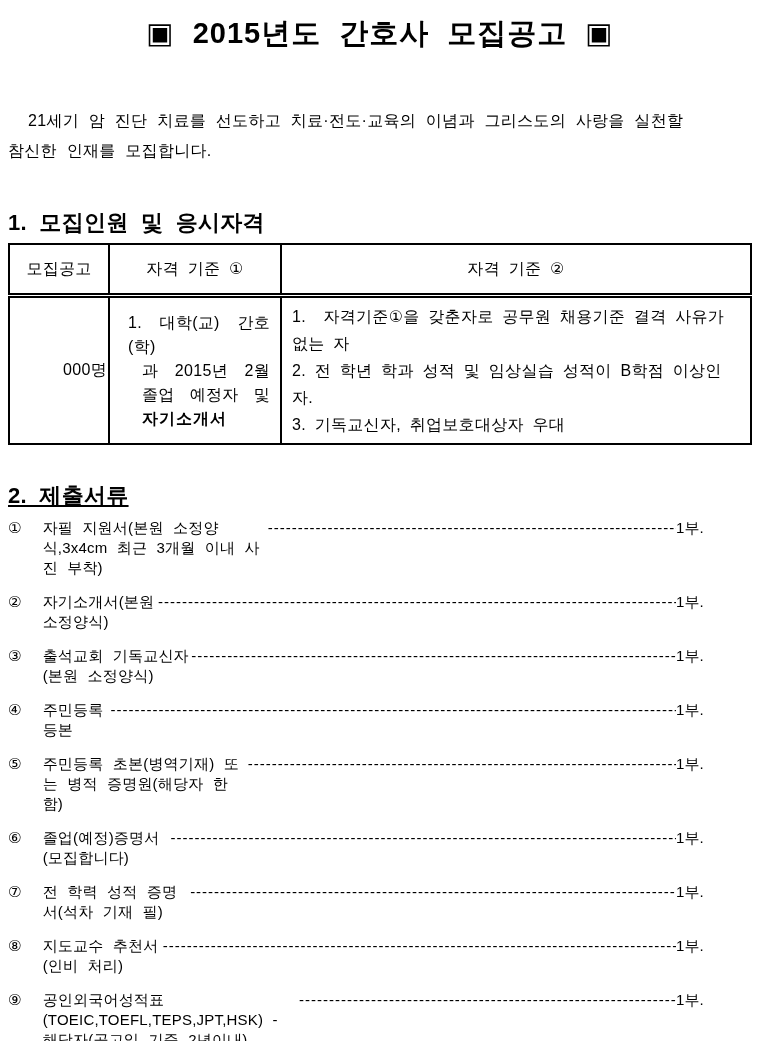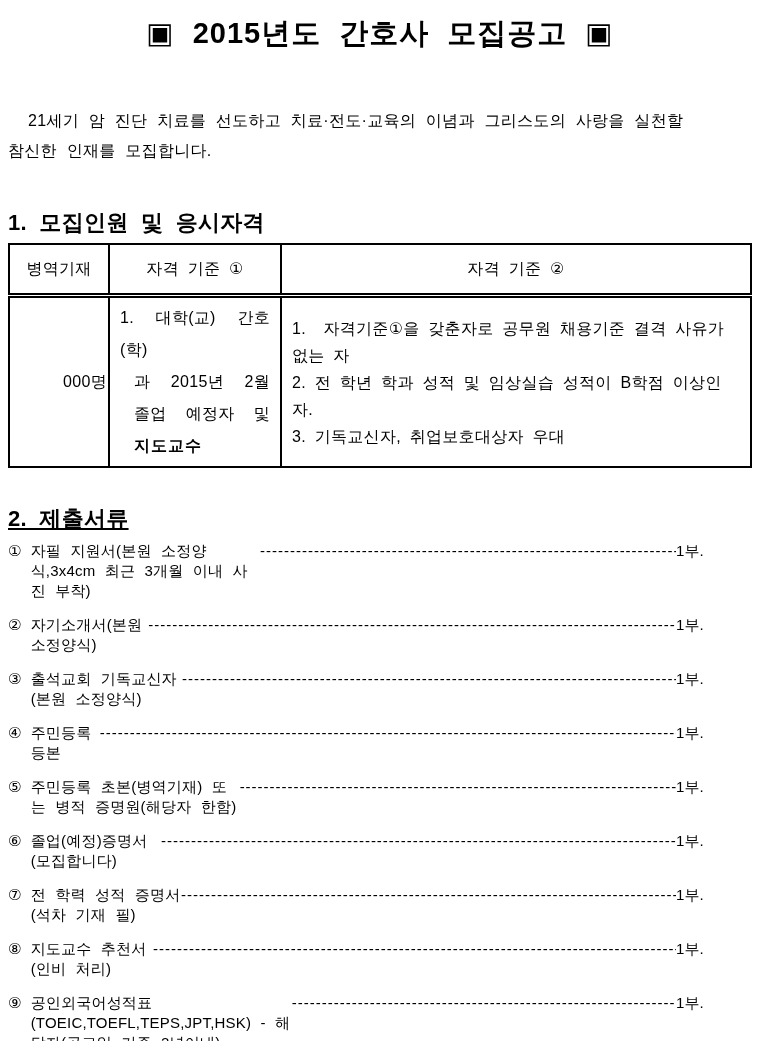--- a/index.html
+++ b/index.html
@@ -63,41 +63,41 @@
   table.recruit th {
     height: 46px;
     text-align: center;
     vertical-align: middle;
     border-bottom: 5px double #000;
   }
   table.recruit td { height: 137px; vertical-align: middle; }
   col.c1 { width: 100px; }
   col.c2 { width: 172px; }
   td.cell-count { text-align: right; }
-  td.cell-q1 { padding: 4px 10px 4px 10px; font-size: 15.5px; line-height: 32px; }
+  td.cell-q1 { padding: 4px 10px 4px 18px; font-size: 15.5px; line-height: 24px; }
   td.cell-q1 .tline { text-align: justify; text-align-last: justify; white-space: pre-wrap; }
   td.cell-q1 .indent { padding-left: 14px; }
   td.cell-q1 .bold { font-weight: bold; text-align: left; text-align-last: left; letter-spacing: 1px; }
   td.cell-q2 { padding: 4px 8px 4px 10px; font-size: 15.5px; line-height: 27px; }
   td.cell-q2 .tline { white-space: pre-wrap; }
 
   
   .doc-list { margin-top: 11px; padding-right: 48px; }
   .doc-row {
     display: flex;
     align-items: baseline;
     font-size: 15px;
     line-height: 20px;
     margin-bottom: 14px;
     word-spacing: 5px;
     letter-spacing: 0.2px;
     white-space: pre-wrap;
   }
   .doc-row .num { flex: 0 0 auto; margin-right: 9px; }
-  .doc-row .text { flex: 0 1 auto; }
+  .doc-row .text { flex: 0 1 auto; margin-left: 12px; }
   .doc-row .leader {
     flex: 1 1 auto;
     overflow: hidden;
     white-space: nowrap;
     letter-spacing: 1px;
     word-spacing: 0;
   }
   .doc-row .leader::before {
     content: "--------------------------------------------------------------------------------------------------------------------------------------------";
   }
@@ -118,33 +118,33 @@
   <h2 class="sec-heading sec1-heading">1. 모집인원 및 응시자격</h2>
 
   <table class="recruit">
     <colgroup>
         <col class="c1">
         <col class="c2">
         <col class="c3">
       </colgroup>
     <thead>
       <tr>
-        <th>병역기재</th>
+        <th>모집공고</th>
         <th>자격 기준 ①</th>
         <th>자격 기준 ②</th>
       </tr>
     </thead>
     <tbody>
       <tr>
         <td class="cell-count">000명</td>
         <td class="cell-q1">
           <div class="tline">1. 대학(교) 간호(학)</div>
           <div class="tline indent">과 2015년 2월</div>
           <div class="tline indent">졸업 예정자 및</div>
-          <div class="tline indent bold">지도교수</div>
+          <div class="tline indent bold">자기소개서</div>
         </td>
         <td class="cell-q2">
           <div class="tline">1.  자격기준①을 갖춘자로 공무원 채용기준 결격 사유가 없는 자</div>
           <div class="tline">2. 전 학년 학과 성적 및 임상실습 성적이 B학점 이상인자.</div>
           <div class="tline">3. 기독교신자, 취업보호대상자 우대</div>
         </td>
       </tr>
     </tbody>
   </table>
 

